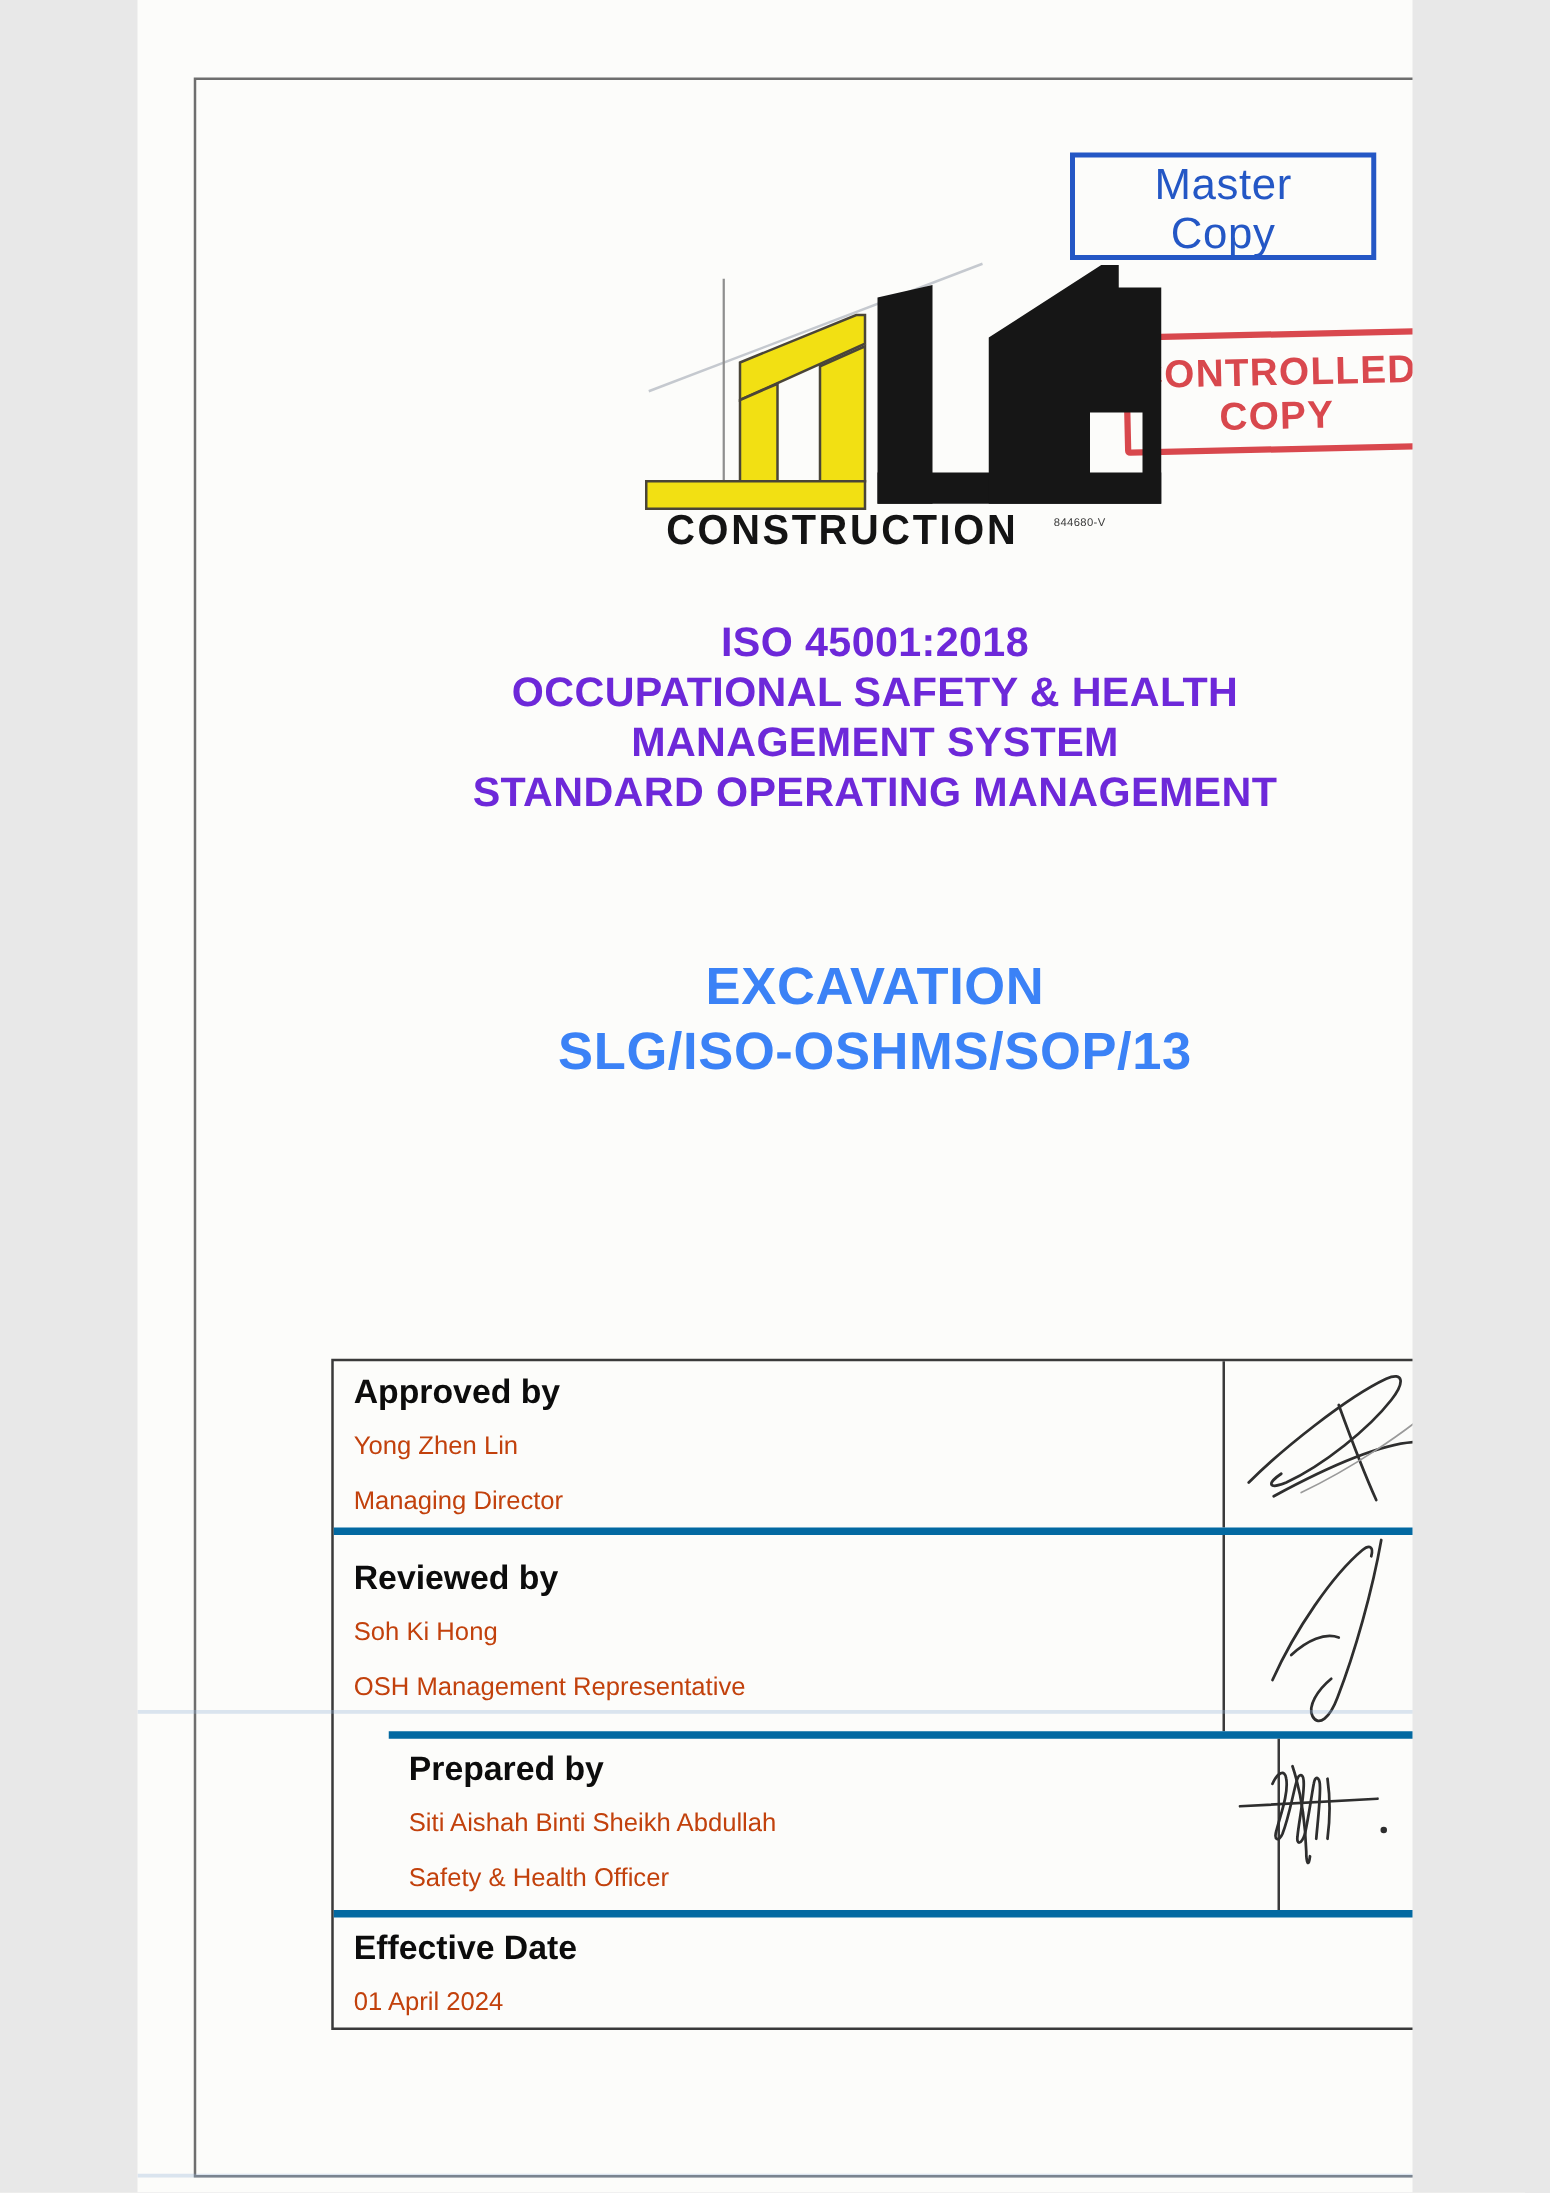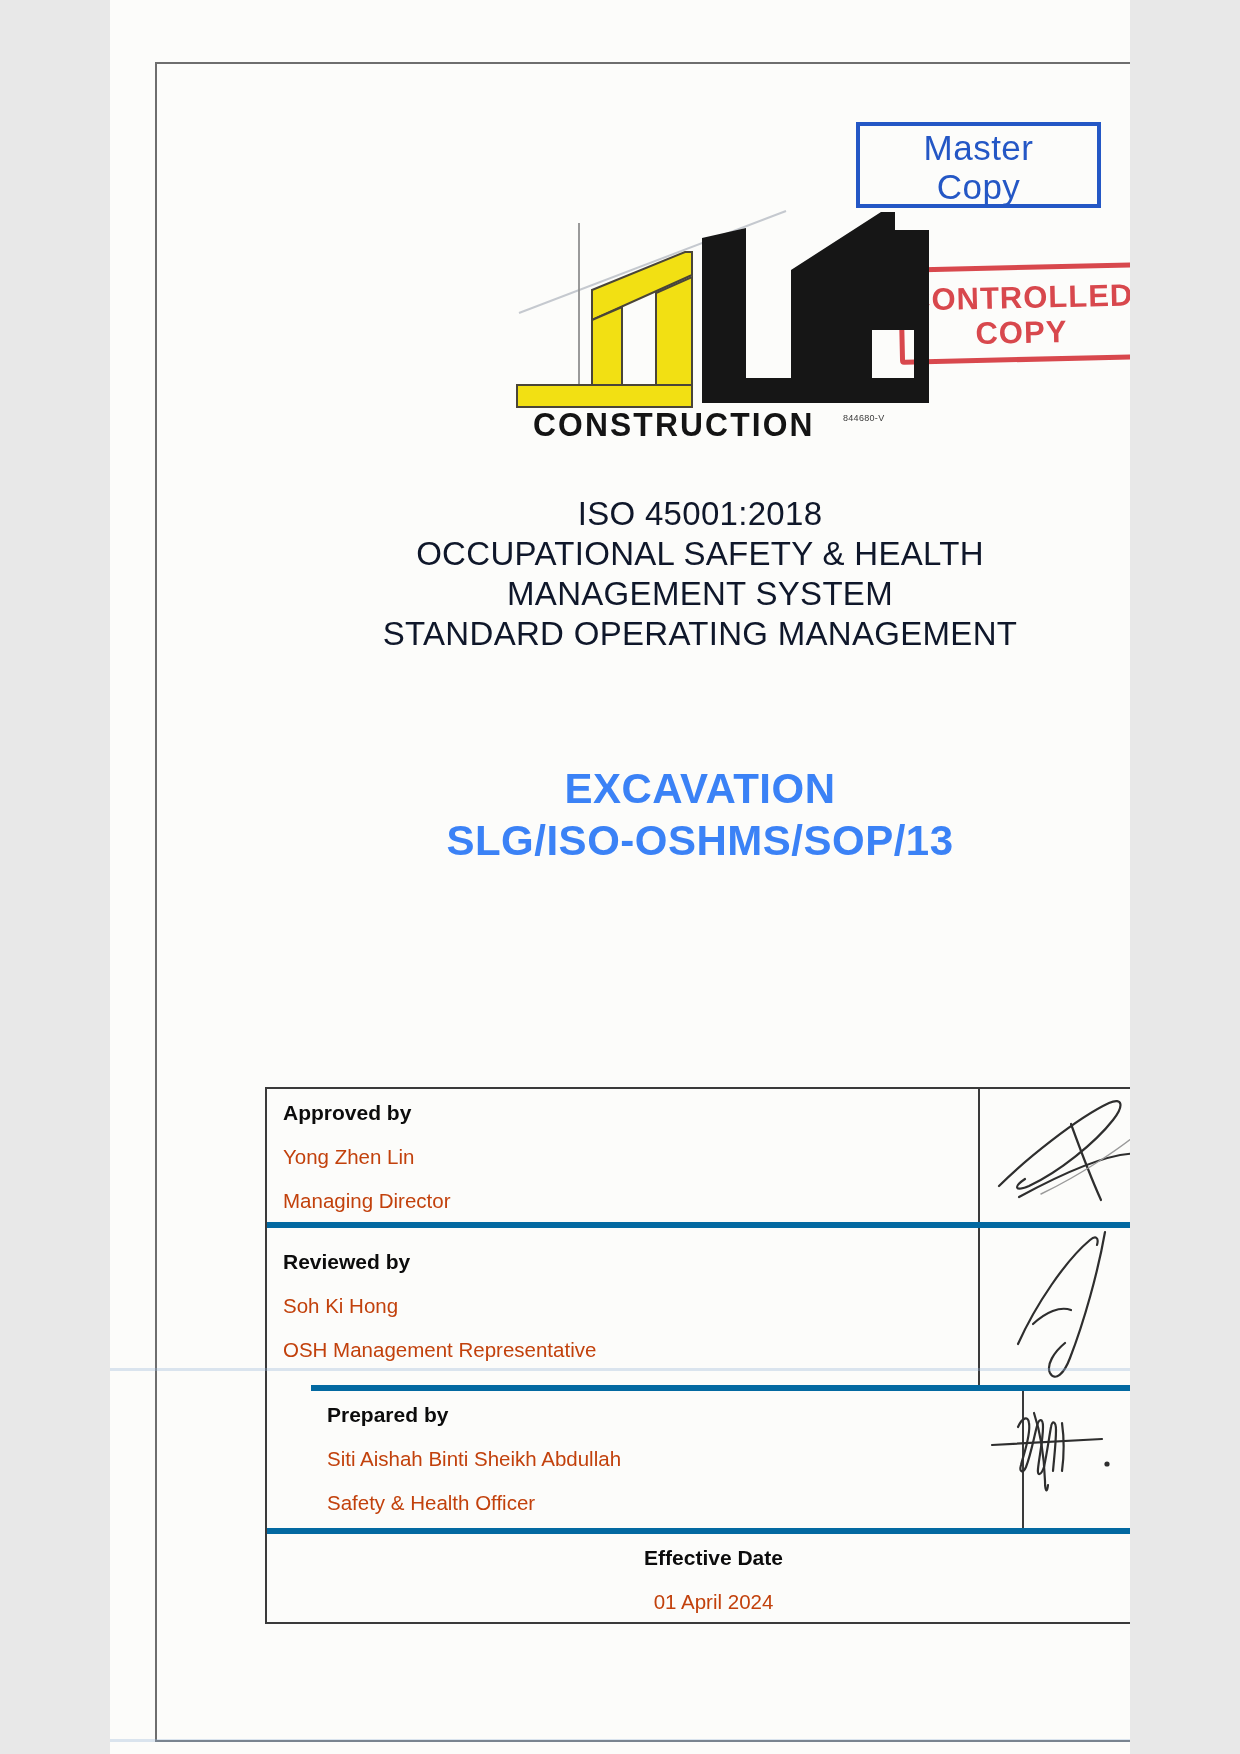--- a/index.html
+++ b/index.html
@@ -50,22 +50,22 @@
     color: #141414; transform: scale(1.06, 1.12); transform-origin: left top;
     white-space: nowrap;
   }
   .logo-reg {
     position: absolute; left: 369px; top: 228px;
     font-size: 9px; color: #3a3a3a; letter-spacing: .3px;
   }
   
   .heading {
     position: absolute; left: 70px; top: 494px; width: 1040px;
-    text-align: center; font-weight: 400;
-    font-size: 33px; line-height: 40px; color: #0f172a;
+    text-align: center; font-weight: 700;
+    font-size: 33px; line-height: 40px; color: #6d28d9;
     letter-spacing: .3px;
   }
   .doc-title {
     position: absolute; left: 70px; top: 763px; width: 1040px;
     text-align: center; font-weight: 700;
     font-size: 42px; line-height: 52px; color: #3b82f6;
     letter-spacing: .5px;
   }
   
   .approval-table {
@@ -73,23 +73,23 @@
     border: 2px solid #3a3a3a;
   }
   .t-row { position: relative; display: flex; }
   .t-row + .t-row { border-top: 6px solid #0369a1; }
   .row-1 { height: 133px; }
   .row-2 { height: 163px; }
   .row-3 { height: 143px; margin-left: 44px; }
   .row-4 { height: 94px; }
   .cell-main { width: 713px; border-right: 2px solid #3a3a3a; padding: 12px 0 0 16px; }
   .row-2 .cell-main { padding-top: 22px; }
-  .row-4 .cell-main { width: 100%; border-right: none; text-align: center; }
+  .row-4 .cell-main { width: 100%; border-right: none; }
   .cell-sig { position: relative; flex: 1; }
-  .lbl { font-weight: 700; font-size: 21px; color: #0c0c0c; line-height: 24px; margin-bottom: 20px; }
+  .lbl { font-weight: 700; font-size: 27px; color: #0c0c0c; line-height: 24px; margin-bottom: 20px; }
   .val { font-size: 20.5px; color: #c2410c; line-height: 24px; margin-bottom: 20px; }
   .sig { position: absolute; }
   .sig path { fill: none; stroke: #2e2e2e; stroke-width: 2.2; stroke-linecap: round; }
   .sig .thin { stroke: #9a9a9a; stroke-width: 1.4; }
   .sig circle { fill: #2e2e2e; }
   
   .scan-line { position: absolute; left: 0; width: 1240px; height: 3px; background: rgba(150,178,216,.33); }
   .scan-line-1 { top: 1368px; }
   .scan-line-2 { top: 1739px; }
 </style>

